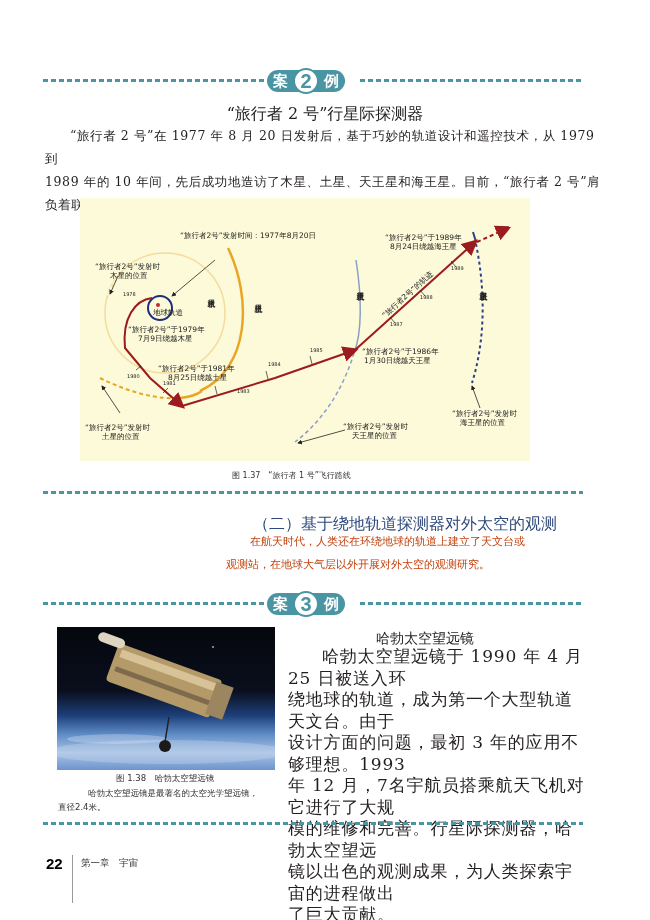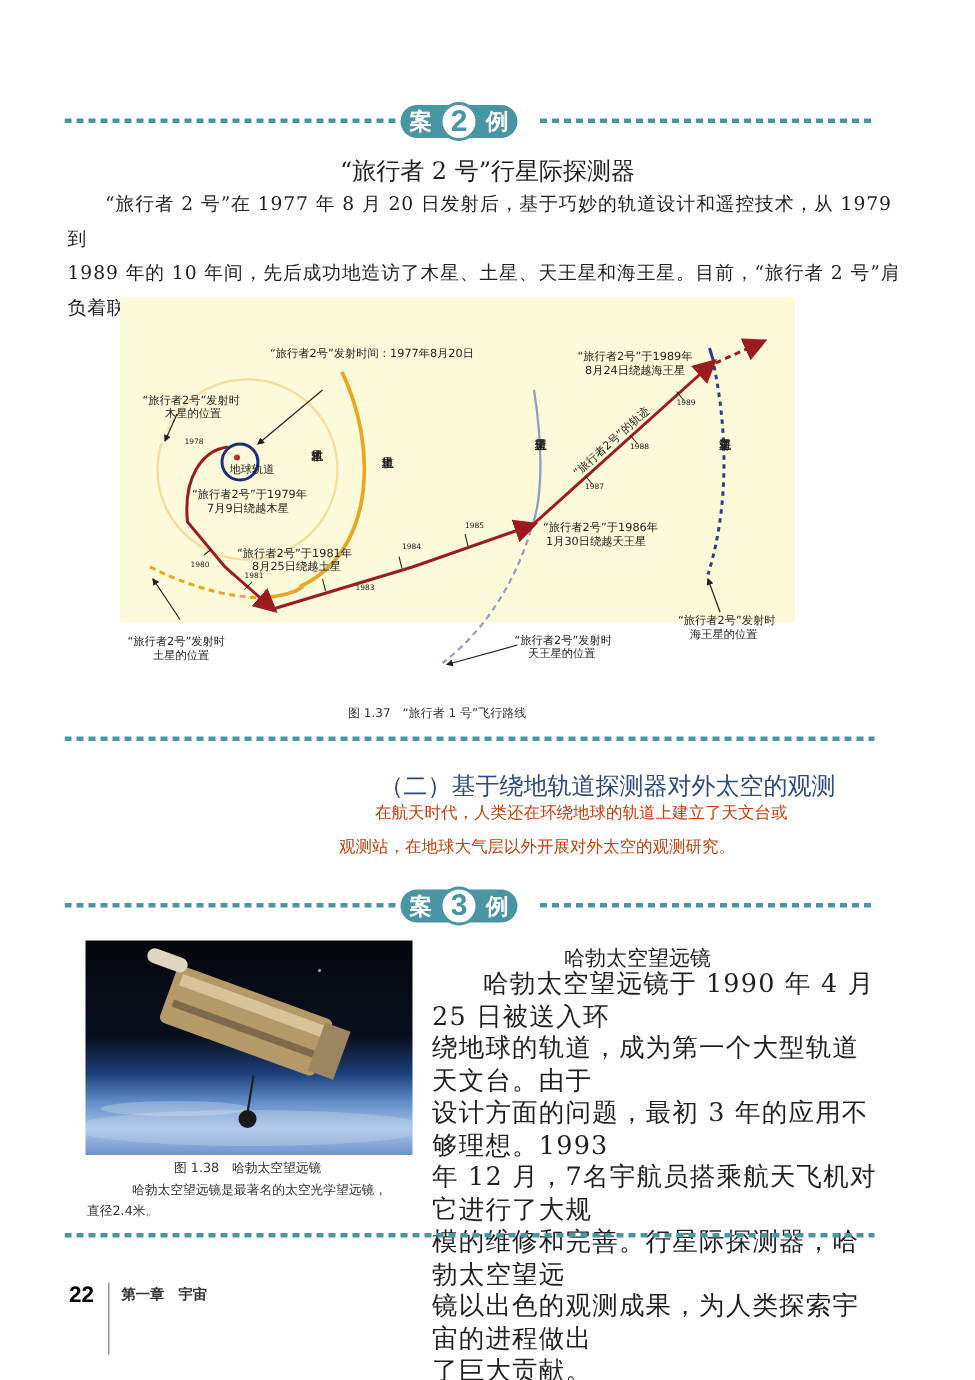--- a/index.html
+++ b/index.html
@@ -33,21 +33,21 @@
   .title {
     position: absolute; font-size: 16px; font-weight: normal; text-align: center;
   }
   .para {
     position: absolute; font-size: 12.5px; line-height: 23px; letter-spacing: 0.6px;
     font-family: "DejaVu Serif", serif;
   }
   .para p { margin: 0; }
   .indent { text-indent: 2em; }
   .figure {
-    position: absolute; left: 80px; top: 198px; width: 450px; height: 217px;
+    position: absolute; left: 80px; top: 198px; width: 450px; height: 263px;
     background: #fdfad9;
   }
   .caption {
     position: absolute; font-family: "DejaVu Sans", sans-serif; font-size: 8px; color: #333;
   }
   .subhead {
     position: absolute; font-family: "DejaVu Sans", sans-serif; font-size: 16px; color: #2f4a7a;
   }
   .sans-para {
     position: absolute; font-family: "DejaVu Sans", sans-serif; font-size: 11px; line-height: 23px; color: #c2410c;
@@ -56,21 +56,21 @@
     position: absolute; left: 57px; top: 627px; width: 218px; height: 143px;
     background: linear-gradient(to bottom, #05070d 0%, #0a0f1e 45%, #1d3f7a 62%, #5f8cc6 75%, #a9c3e6 88%, #6d94cc 100%);
     overflow: hidden;
   }
   .page-num {
     position: absolute; left: 46px; top: 855px; font-family: "Liberation Sans", sans-serif;
     font-weight: bold; font-size: 15px; color: #000;
   }
   .footer-rule { position: absolute; left: 72px; top: 855px; width: 1px; height: 48px; background: #999; }
   .chapter {
-    position: absolute; left: 81px; top: 857px; font-family: "DejaVu Sans", sans-serif; font-size: 9.5px; color: #333; font-weight: bold;
+    position: absolute; left: 81px; top: 857px; font-family: "DejaVu Sans", sans-serif; font-size: 9.5px; color: #333;
   }
   svg text { font-family: "DejaVu Sans", sans-serif; }
 </style>
 </head>
 <body>
 
 <div class="dotline" style="left:43px; top:79px; width:222px;"></div>
 <div class="case-badge" style="left:267px; top:70px;">
   <div class="pill">
     <span class="w1">案</span>

